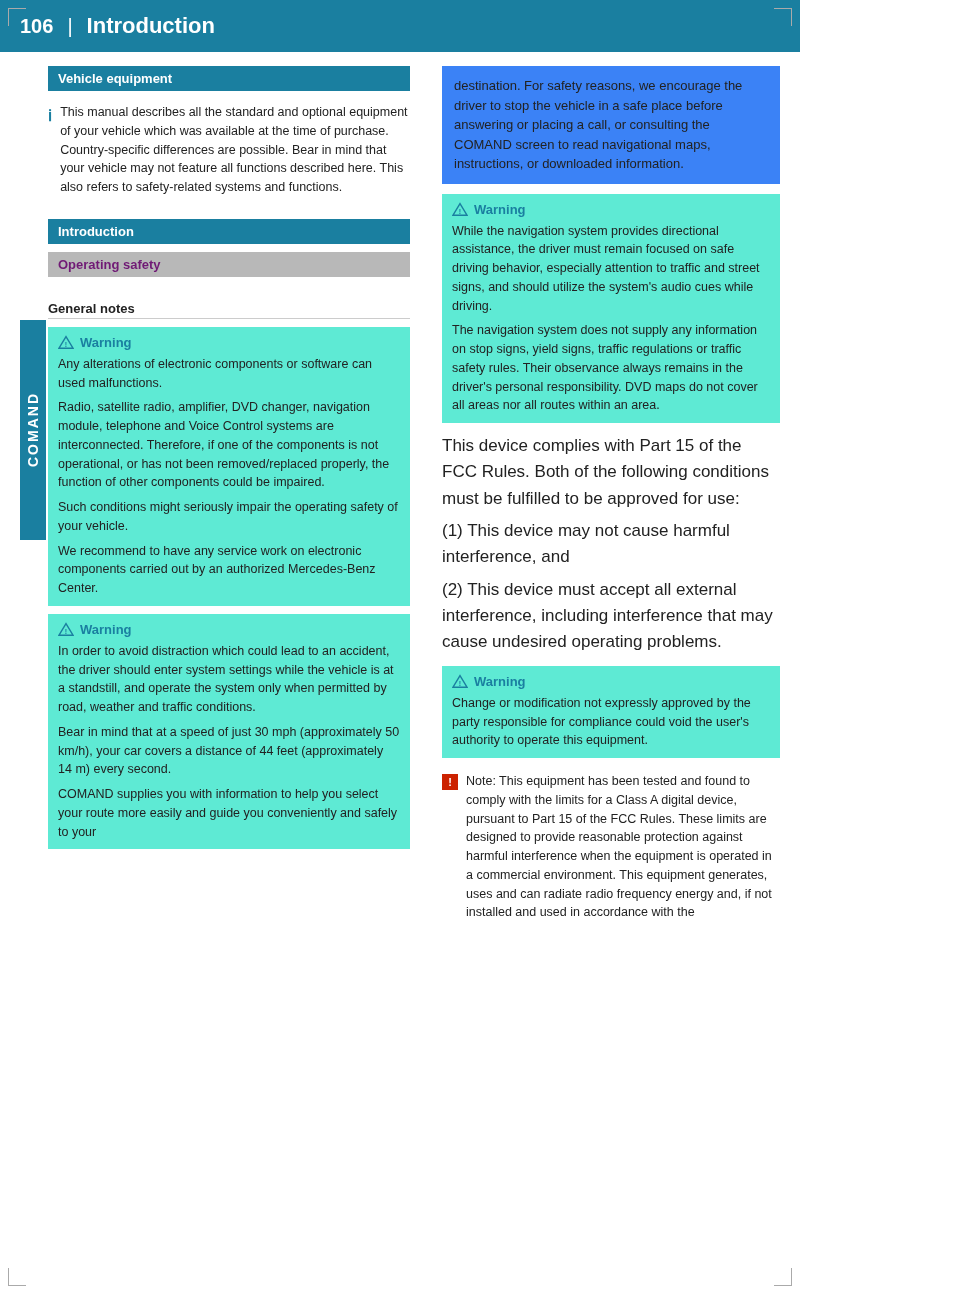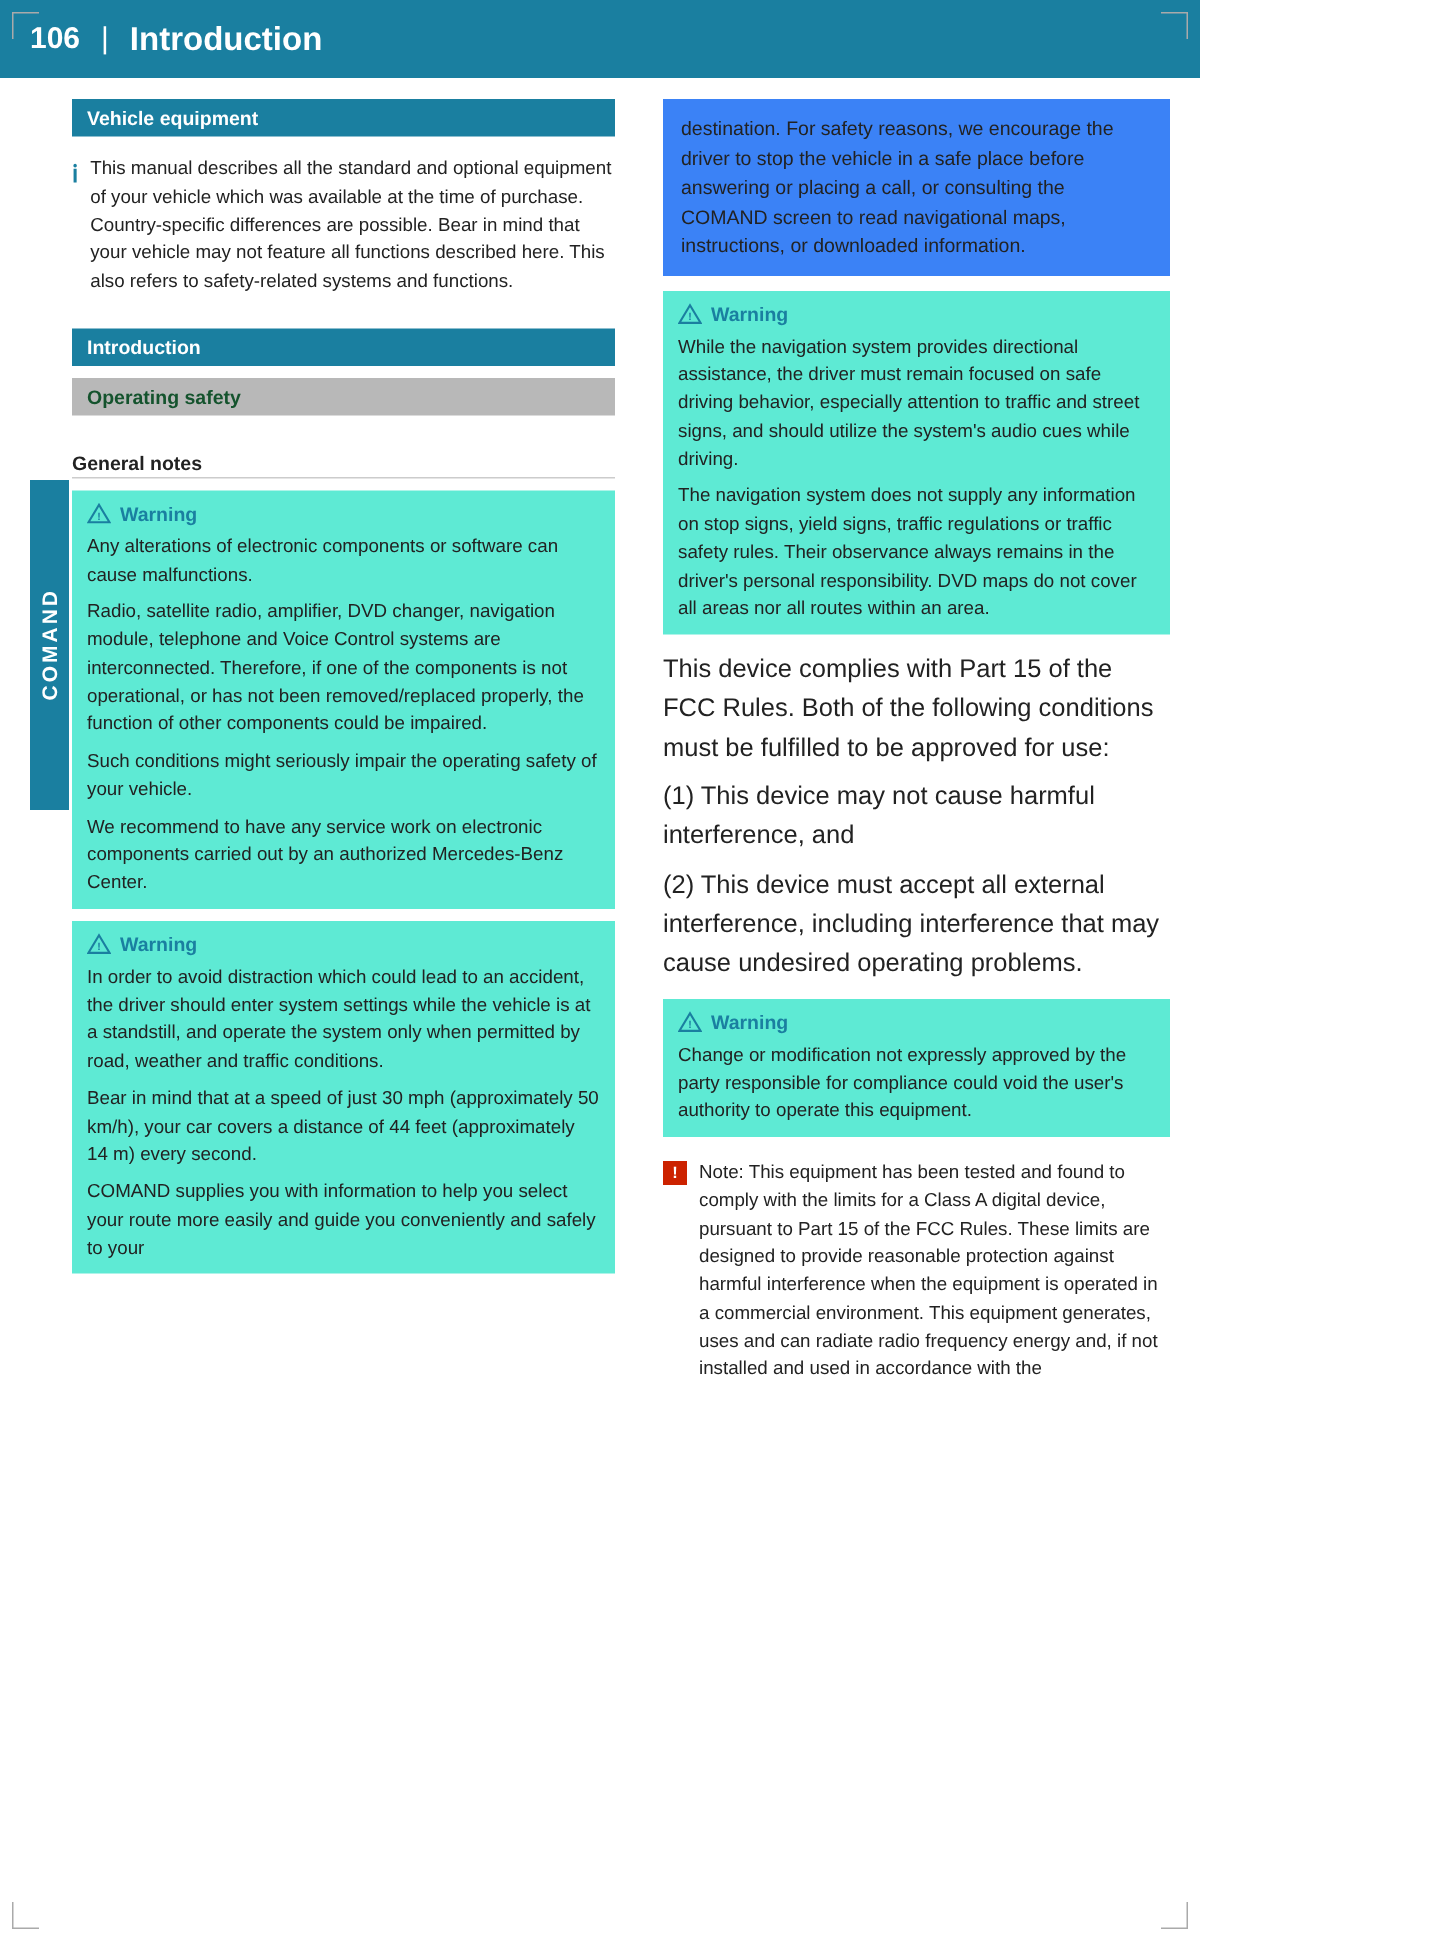--- a/index.html
+++ b/index.html
@@ -89,21 +89,21 @@
       background: #1a7fa0;
       color: #fff;
       font-weight: bold;
       font-size: 13px;
       padding: 5px 10px;
       margin-bottom: 8px;
       margin-top: 14px;
     }
     .section-heading-gray {
       background: #b8b8b8;
-      color: #14532d;
+      color: #701a75;
       font-weight: bold;
       font-size: 13px;
       padding: 5px 10px;
       margin-bottom: 6px;
       margin-top: 0;
     }
     .subsection-heading {
       font-weight: bold;
       font-size: 13px;
       margin-bottom: 4px;
@@ -247,21 +247,21 @@
 
       <div class="warning-block">
         <div class="warning-header">
           <svg class="warning-triangle" viewBox="0 0 20 18" fill="none" xmlns="http://www.w3.org/2000/svg">
             <polygon points="10,2 19,17 1,17" stroke="#1a7fa0" stroke-width="1.8" fill="none"></polygon>
             <text x="10" y="15" text-anchor="middle" font-size="9" fill="#1a7fa0" font-weight="bold">!</text>
           </svg>
           <span class="warning-label">Warning</span>
         </div>
         <div class="warning-text">
-          <p>Any alterations of electronic components or software can cause malfunctions.</p>
+          <p>Any alterations of electronic components or software can used malfunctions.</p>
           <p>Radio, satellite radio, amplifier, DVD changer, navigation module, telephone and Voice Control systems are interconnected. Therefore, if one of the components is not operational, or has not been removed/replaced properly, the function of other components could be impaired.</p>
           <p>Such conditions might seriously impair the operating safety of your vehicle.</p>
           <p>We recommend to have any service work on electronic components carried out by an authorized Mercedes-Benz Center.</p>
         </div>
       </div>
 
       <div class="warning-block">
         <div class="warning-header">
           <svg class="warning-triangle" viewBox="0 0 20 18" fill="none" xmlns="http://www.w3.org/2000/svg">
             <polygon points="10,2 19,17 1,17" stroke="#1a7fa0" stroke-width="1.8" fill="none"></polygon>

